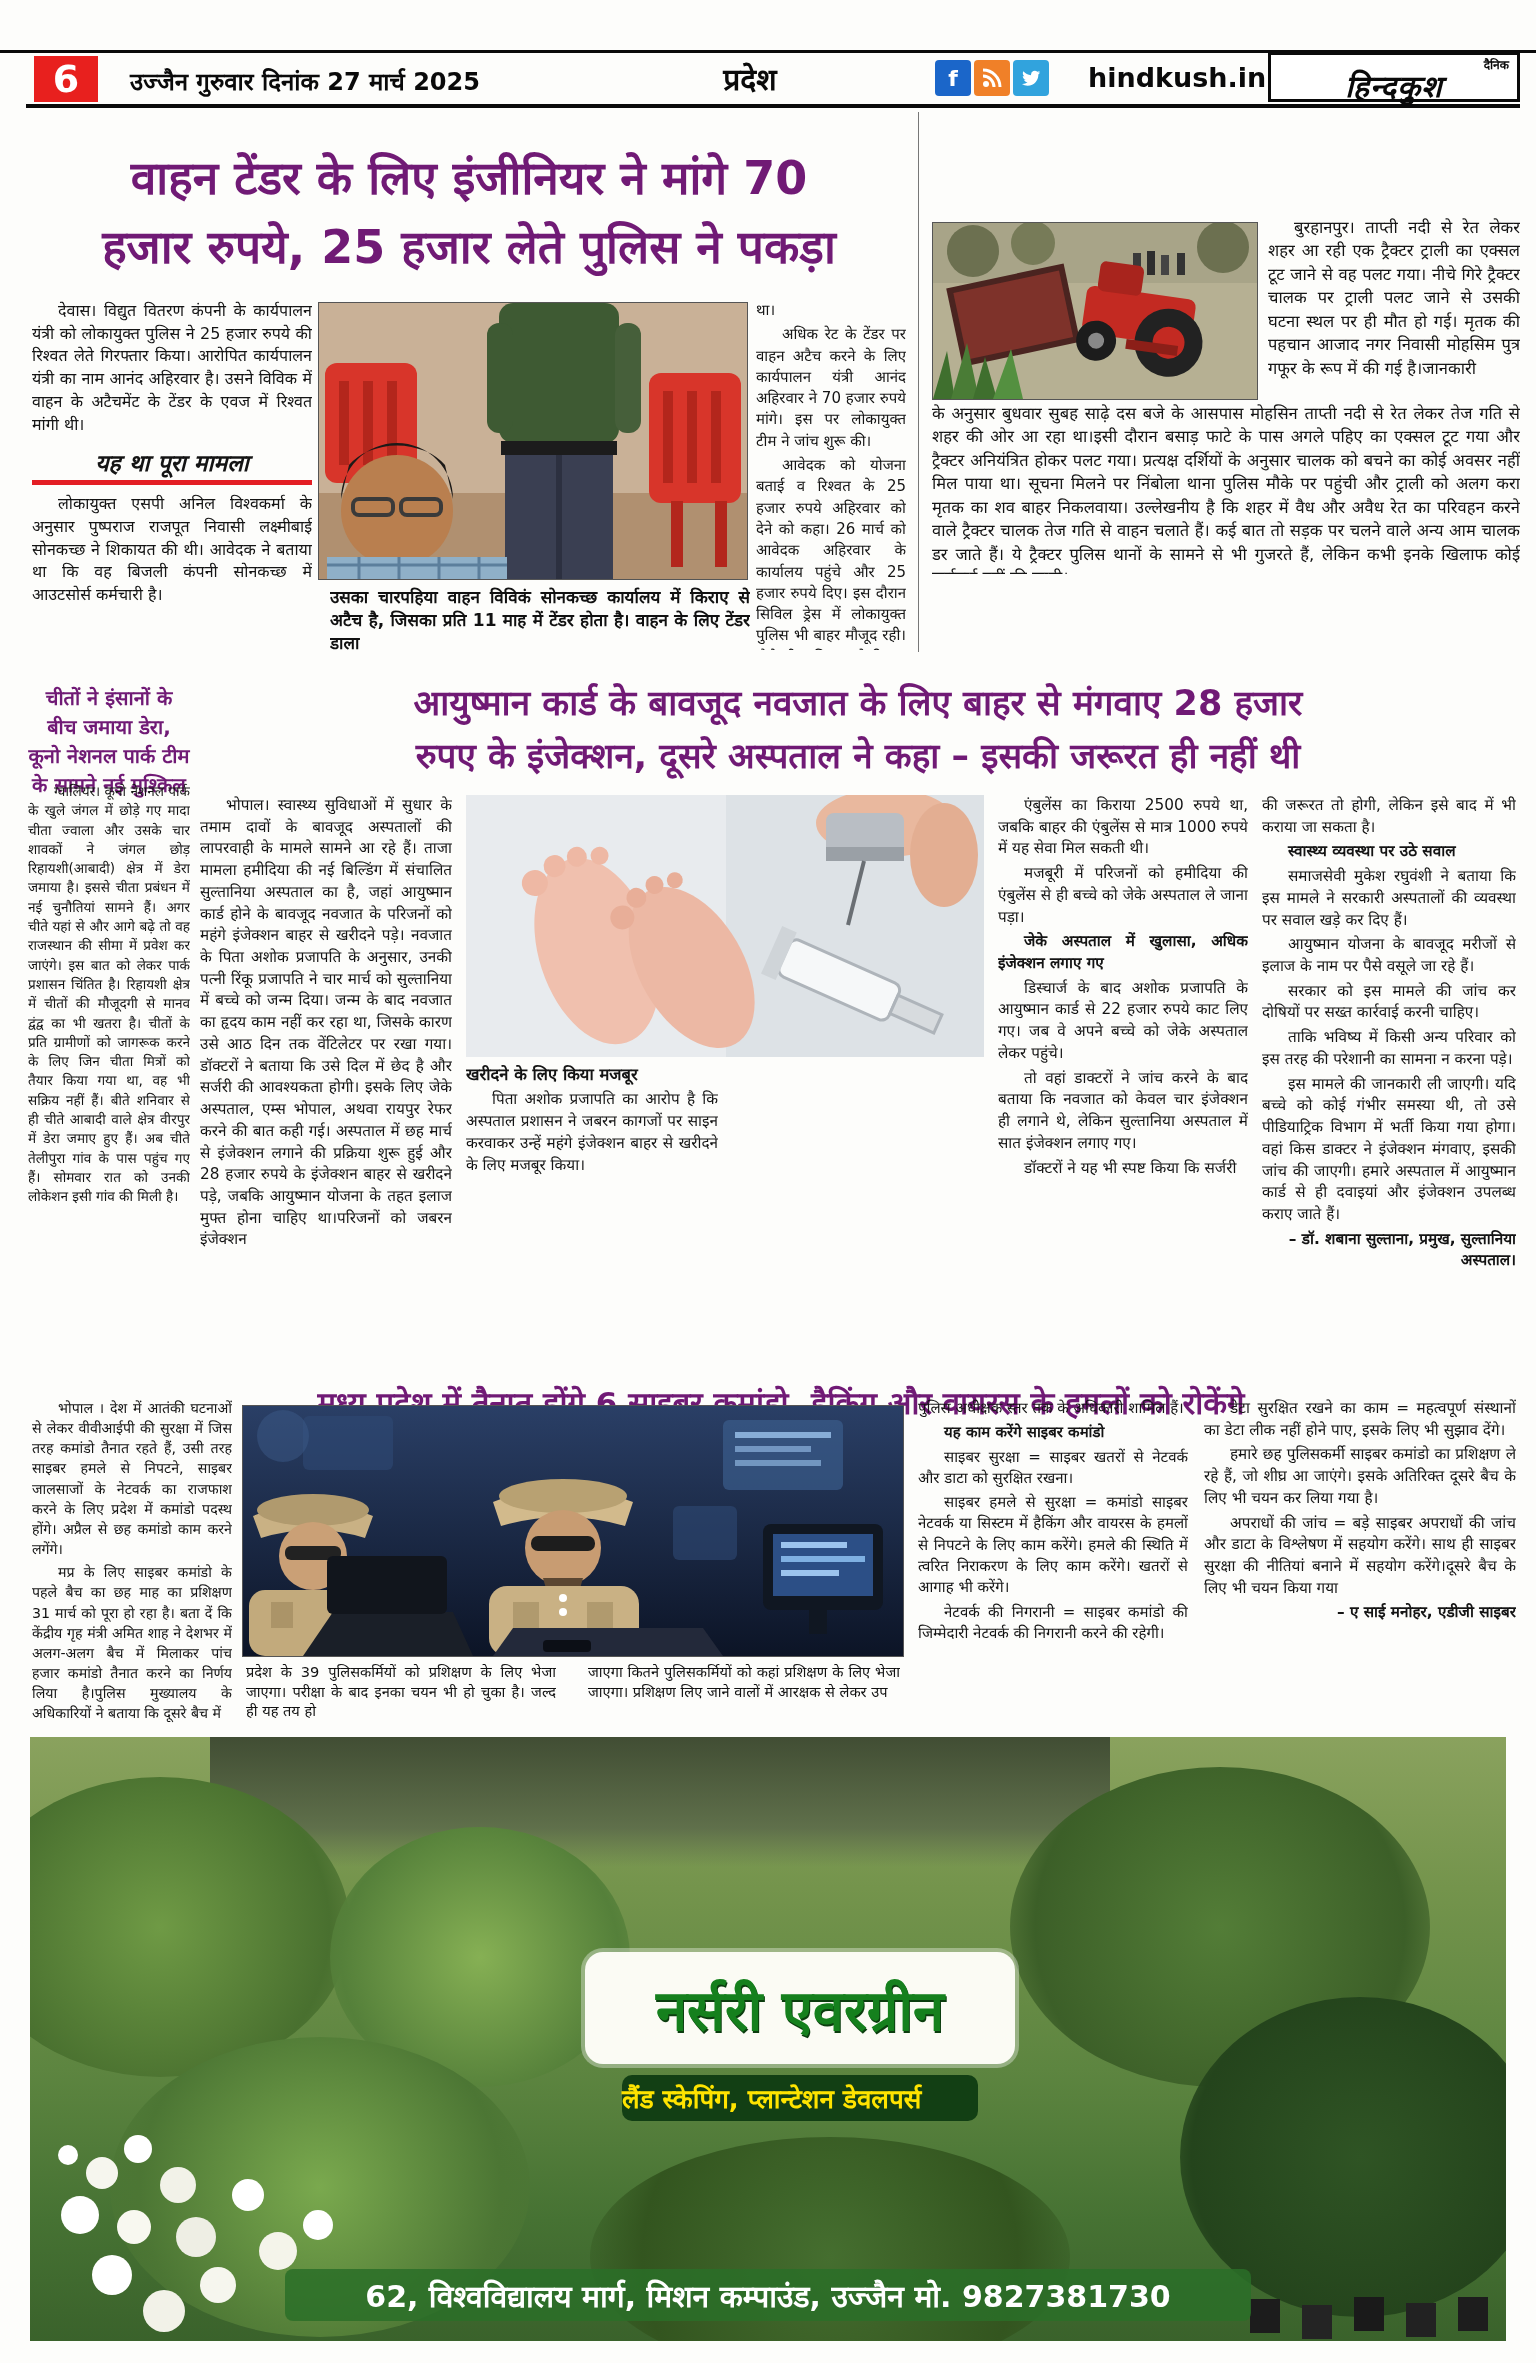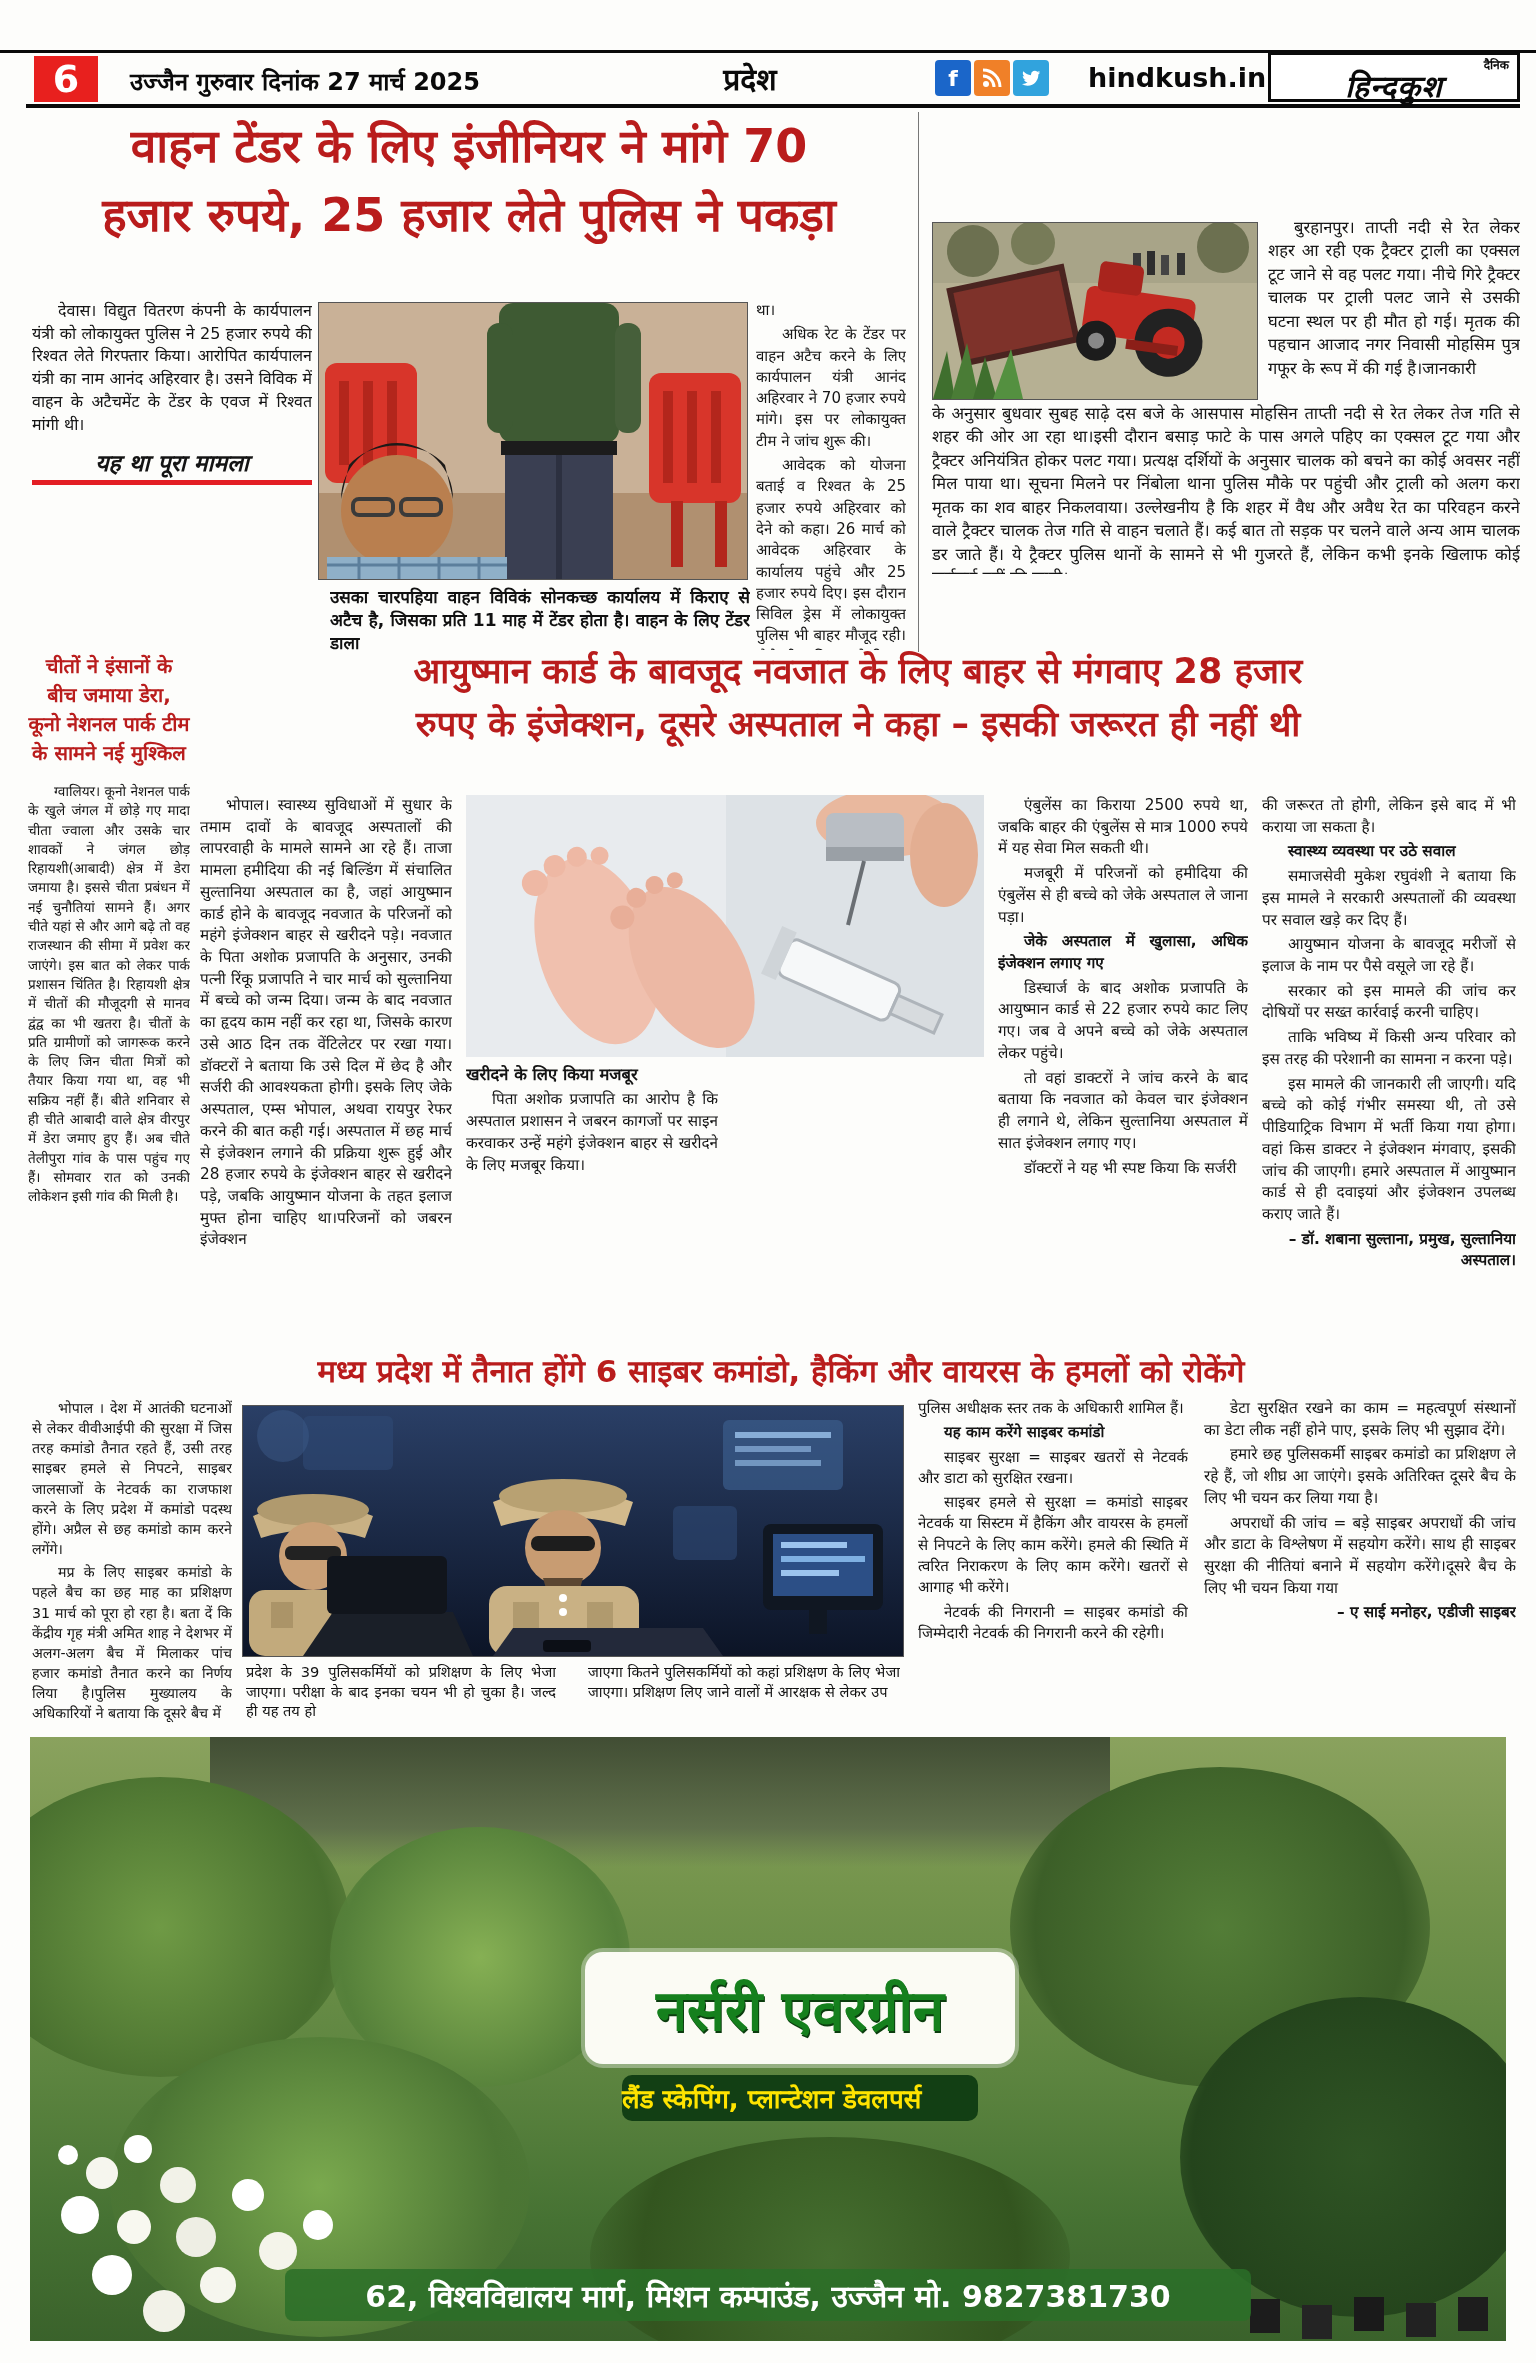--- a/index.html
+++ b/index.html
@@ -19,21 +19,21 @@
   .soc{width:36px;height:36px;display:flex;align-items:center;justify-content:center;color:#fff;font-weight:800;font-size:22px;}
   .fb{background:#1b66c9;border-radius:4px;}
   .rss{background:#f08028;border-radius:4px;font-size:18px;}
   .tw{background:#31a3dd;border-radius:4px;font-size:20px;}
   .website{position:absolute;left:1088px;top:62px;font-size:27px;font-weight:800;color:#0a0a0a;}
   .masthead-box{position:absolute;left:1268px;top:52px;width:252px;height:50px;border:3px solid #0a0a0a;background:#fff;box-sizing:border-box;}
   .masthead-tag{position:absolute;right:8px;top:1px;font-size:12px;font-weight:700;color:#0a0a0a;}
   .masthead{position:absolute;left:0;right:0;top:10px;text-align:center;font-size:30px;font-weight:800;
     font-style:italic;letter-spacing:1px;color:#0a0a0a;}
   
-  .hl{position:absolute;font-weight:800;text-align:center;color:#b91c1c;line-height:1.5;}
+  .hl{position:absolute;font-weight:800;text-align:center;color:#701a75;line-height:1.5;margin-top:32px;}
   .col{position:absolute;text-align:justify;color:#141414;overflow:hidden;}
   .col p{margin:0 0 3px;text-indent:26px;line-height:1.42;}
   .col p.ni{text-indent:0;}
   .col p.bold{font-weight:700;}
   .byline{text-align:right;font-weight:700;text-indent:0 !important;}
   .crosshead{font-weight:700;font-style:italic;text-align:center;font-size:23px;margin:10px 0 2px;text-indent:0 !important;}
   .redbar{height:5px;background:#e31e24;margin:2px 0 8px;}
   .photo{position:absolute;border:1px solid #555;overflow:hidden;background:#ccc;}
   .caption{position:absolute;font-size:17px;font-weight:600;text-align:justify;line-height:1.35;color:#111;overflow:hidden;}
   .vrule{position:absolute;width:1px;background:#777;}
@@ -92,20 +92,21 @@
 
   <div class="hl" style="left:30px;top:112px;width:878px;font-size:46px;">
     <div>वाहन टेंडर के लिए इंजीनियर ने मांगे 70</div>
     <div>हजार रुपये, 25 हजार लेते पुलिस ने पकड़ा</div>
   </div>
 
   <div class="col" style="left:32px;top:300px;width:280px;height:335px;font-size:16px;">
     <p>देवास। विद्युत वितरण कंपनी के कार्यपालन यंत्री को लोकायुक्त पुलिस ने 25 हजार रुपये की रिश्वत लेते गिरफ्तार किया। आरोपित कार्यपालन यंत्री का नाम आनंद अहिरवार है। उसने विविक में वाहन के अटैचमेंट के टेंडर के एवज में रिश्वत मांगी थी।</p>
     <div class="crosshead">यह था पूरा मामला</div>
     <div class="redbar"></div>
+    <p>लोकायुक्त एसपी अनिल विश्वकर्मा के अनुसार पुष्पराज राजपूत निवासी लक्ष्मीबाई सोनकच्छ ने शिकायत की थी। आवेदक ने बताया था कि वह बिजली कंपनी सोनकच्छ में आउटसोर्स कर्मचारी है।</p>
   </div>
 
   <div class="photo" style="left:318px;top:302px;width:428px;height:276px;">
     <svg width="428" height="276" viewBox="0 0 428 276">
       <rect width="428" height="276" fill="#c9b197"></rect>
       <rect y="190" width="428" height="86" fill="#b09070"></rect>
 
       <rect x="6" y="60" width="92" height="120" rx="12" fill="#d8352a"></rect>
       <rect x="20" y="78" width="10" height="84" fill="#b3261c"></rect>
         <rect x="44" y="78" width="10" height="84" fill="#b3261c"></rect>

